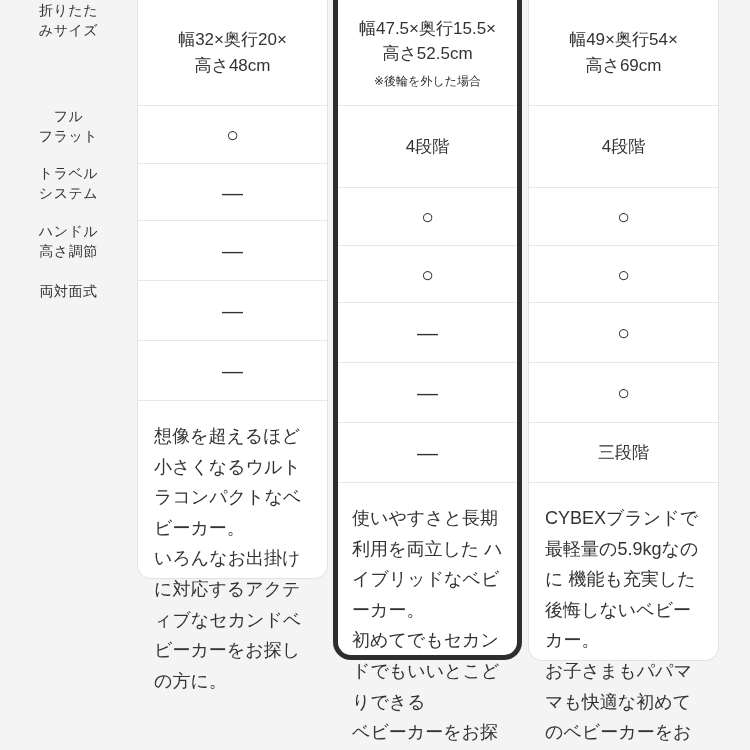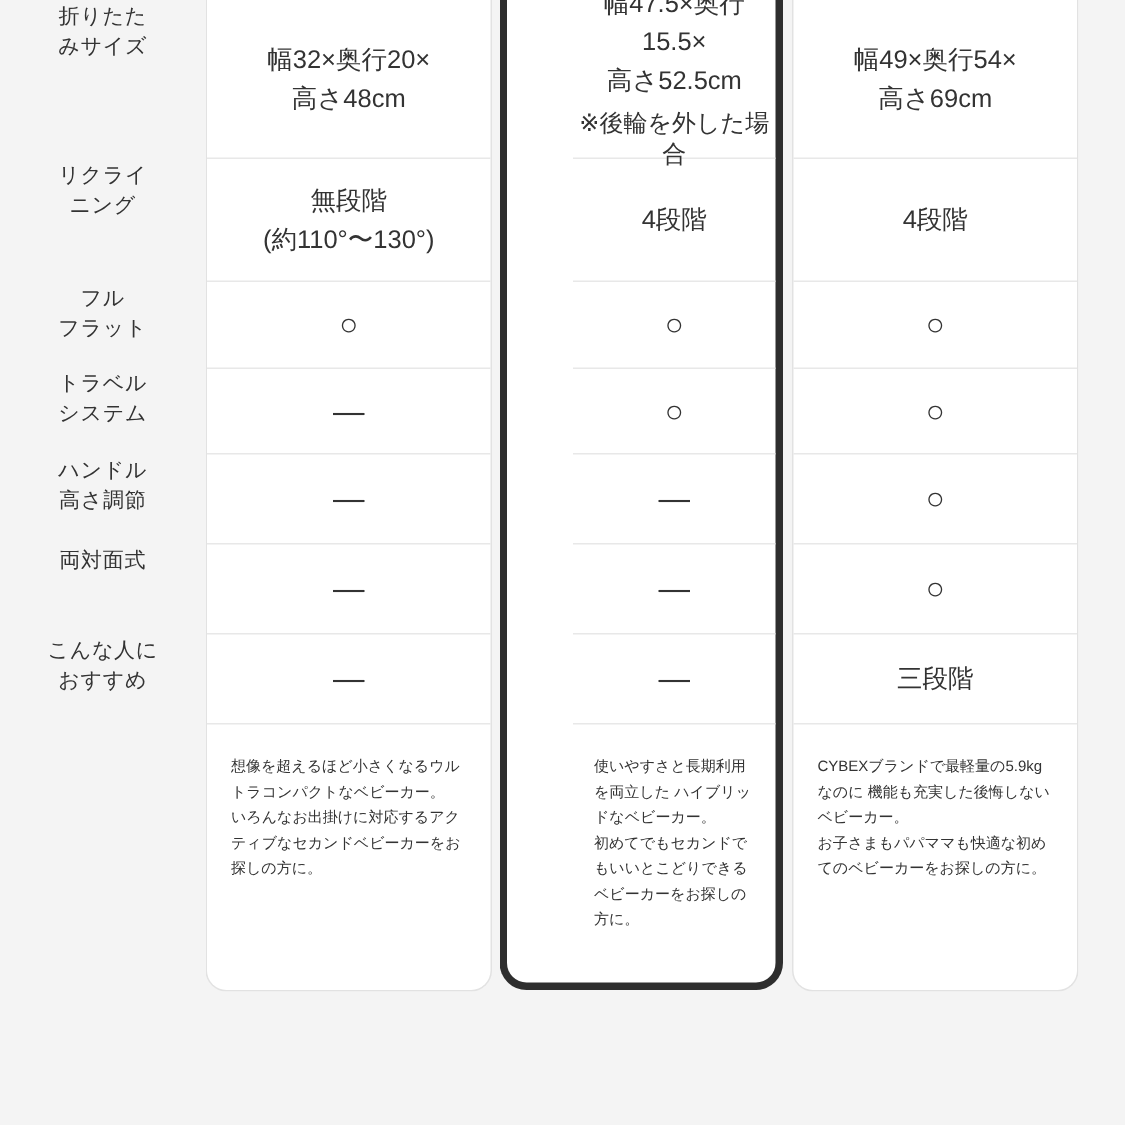--- a/index.html
+++ b/index.html
@@ -28,65 +28,59 @@
   .card{
     width:191px;flex:0 0 191px;box-sizing:border-box;
     background:#ffffff;
     border:1px solid #e2e2e2;border-top:0;
     border-radius:0 0 14px 14px;
   }
   .card.hl{
     width:189px;flex:0 0 189px;
     border:5px solid #2e2e2e;border-top:0;
     border-radius:0 0 18px 18px;
-    margin-left:5px;margin-right:6px;padding-left:44px;
+    margin-left:5px;margin-right:6px;
   }
   .cell{
     display:flex;flex-direction:column;align-items:center;justify-content:center;
     text-align:center;font-size:17px;line-height:1.5;
     white-space:pre-line;box-sizing:border-box;
     border-bottom:1px solid #e8e8e8;
   }
   .card .cell:last-child{border-bottom:0;}
   .hl .r7{height:172px;}
   .sym{font-size:21px;line-height:1;}
-  .note{font-size:16px;margin-top:7px;line-height:1.3;}
+  .note{font-size:12px;margin-top:7px;line-height:1.3;}
   .recommend{
     justify-content:flex-start;align-items:flex-start;
-    text-align:left;font-size:10px;line-height:1.7;
+    text-align:left;font-size:18px;line-height:1.7;
     padding:20px 14px 0 16px;
   }
   .hl .recommend{padding:20px 12px 0 14px;}
 </style>
 </head>
 <body>
 
 <div class="wrap">
 
   <div class="labels">
     <div class="label-cell r0"><span>折りたた
 みサイズ</span></div>
-    <div class="label-cell r1"><span>リクライ
-ニング</span></div>
     <div class="label-cell r3"><span>フル
 フラット</span></div>
     <div class="label-cell r2"><span>トラベル
 システム</span></div>
     <div class="label-cell r6"><span>ハンドル
 高さ調節</span></div>
     <div class="label-cell r5"><span>両対面式</span></div>
-    <div class="label-cell r7"><span>こんな人に
-おすすめ</span></div>
   </div>
 
   <div class="card">
     <div class="cell r0"><span>幅32×奥行20×
 高さ48cm</span></div>
-    <div class="cell r1"><span>無段階
-(約110°〜130°)</span></div>
     <div class="cell r2 sym"><span>○</span></div>
     <div class="cell r3 sym"><span>—</span></div>
     <div class="cell r4 sym"><span>—</span></div>
     <div class="cell r5 sym"><span>—</span></div>
     <div class="cell r6 sym"><span>—</span></div>
     <div class="cell r7 recommend"><span>想像を超えるほど小さくなるウルトラコンパクトなベビーカー。
 いろんなお出掛けに対応するアクティブなセカンドベビーカーをお探しの方に。</span></div>
   </div>
 
   <div class="card hl">

